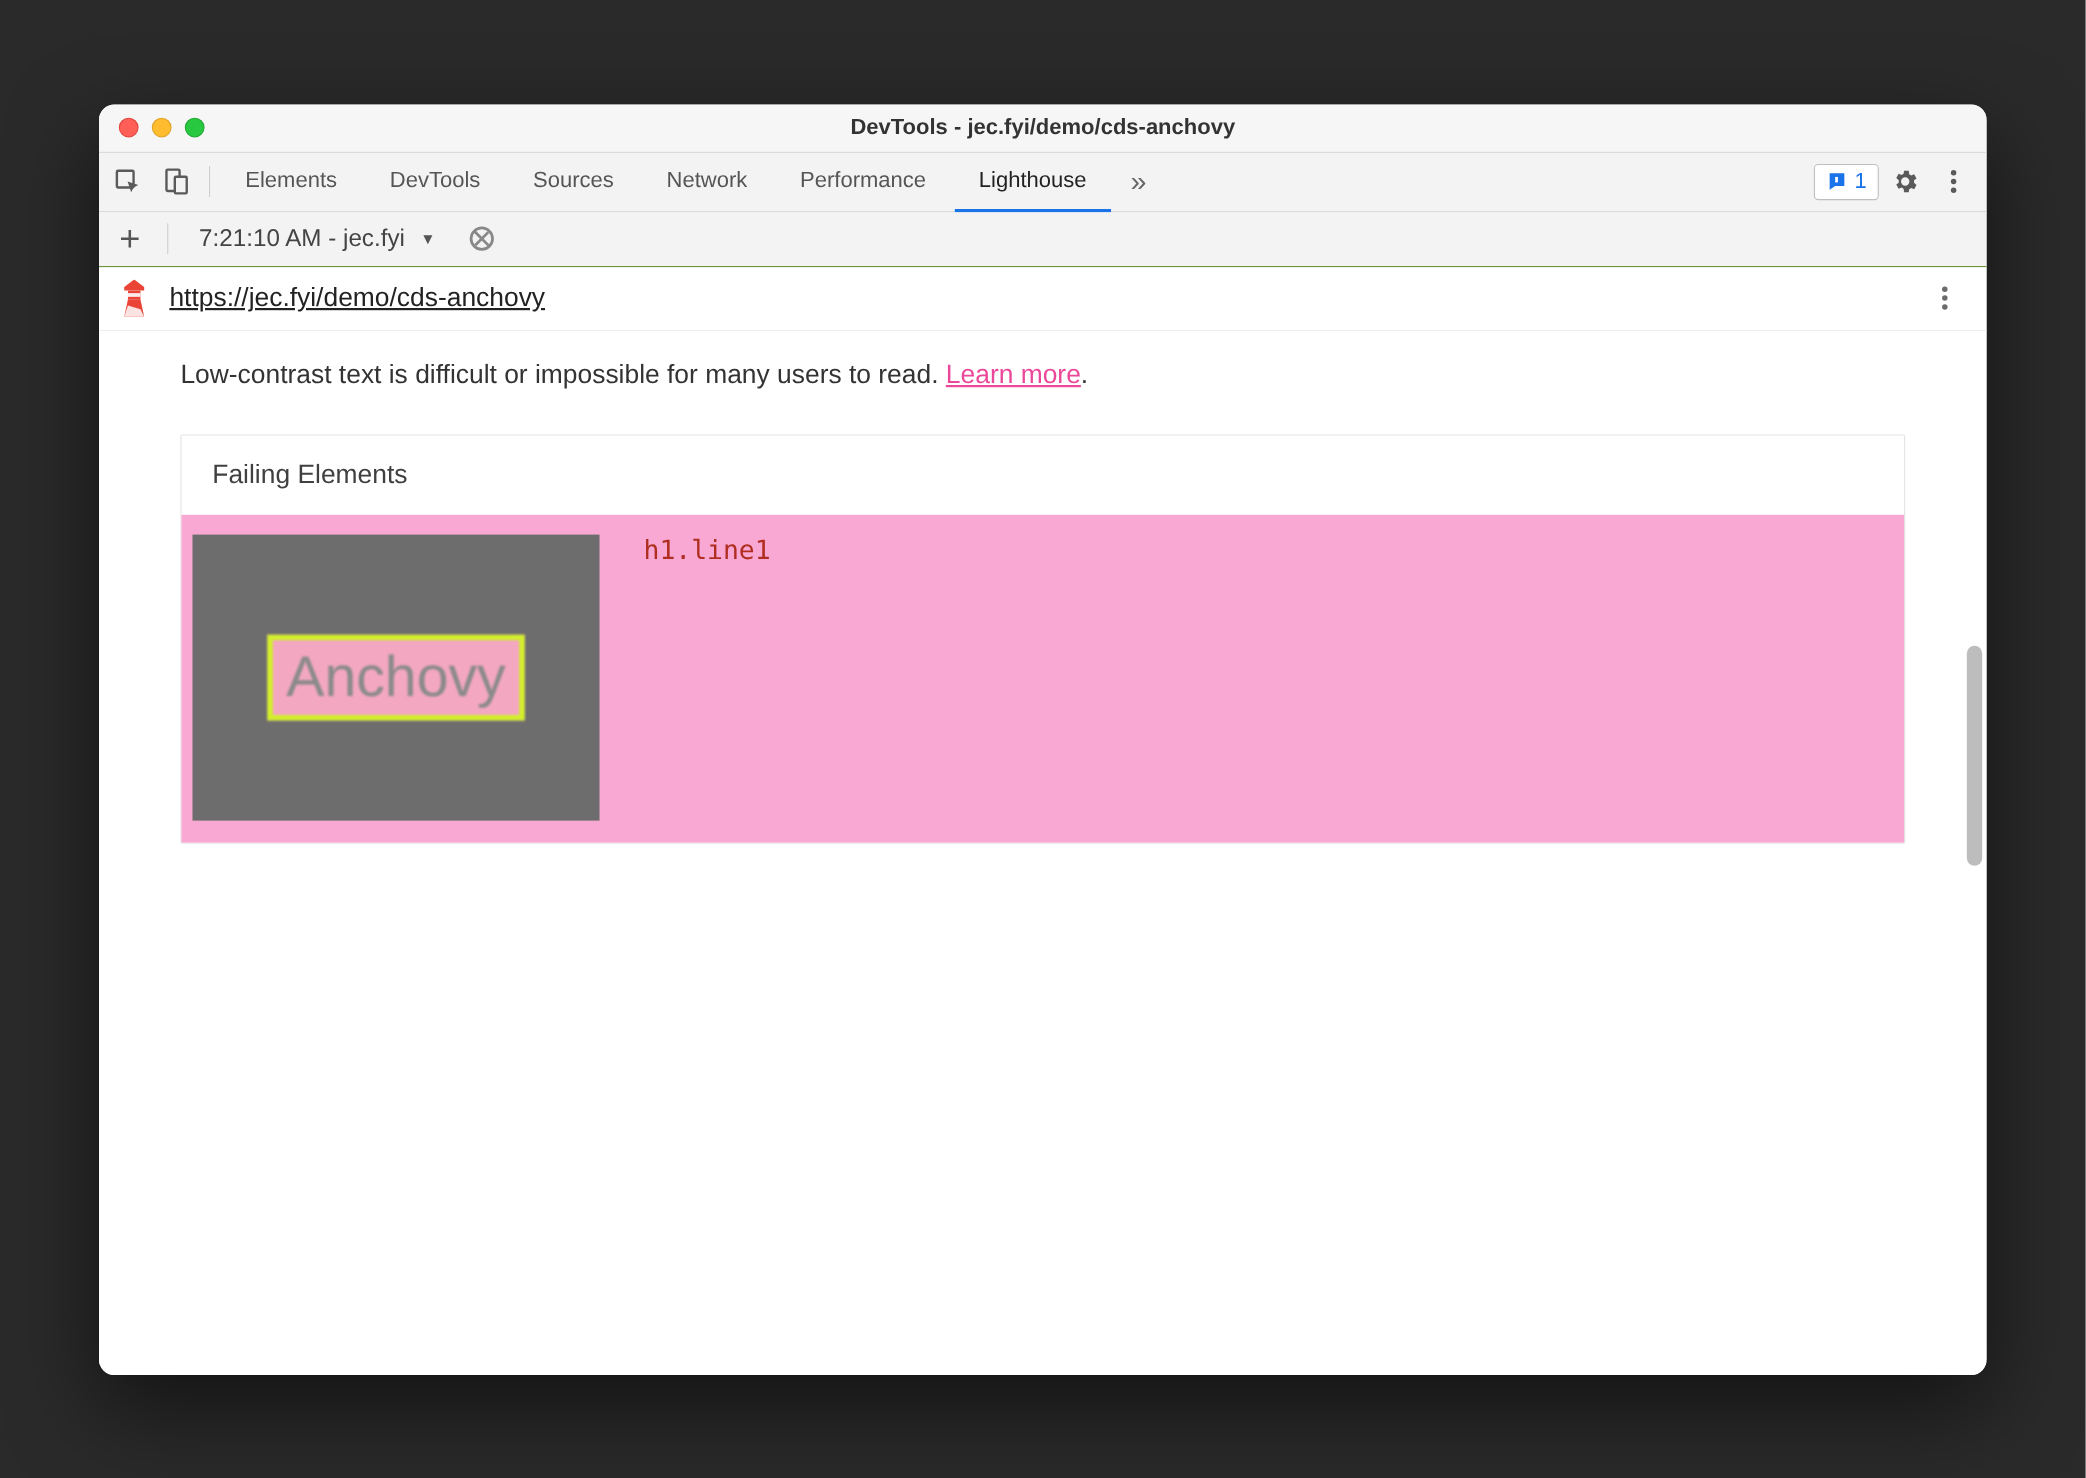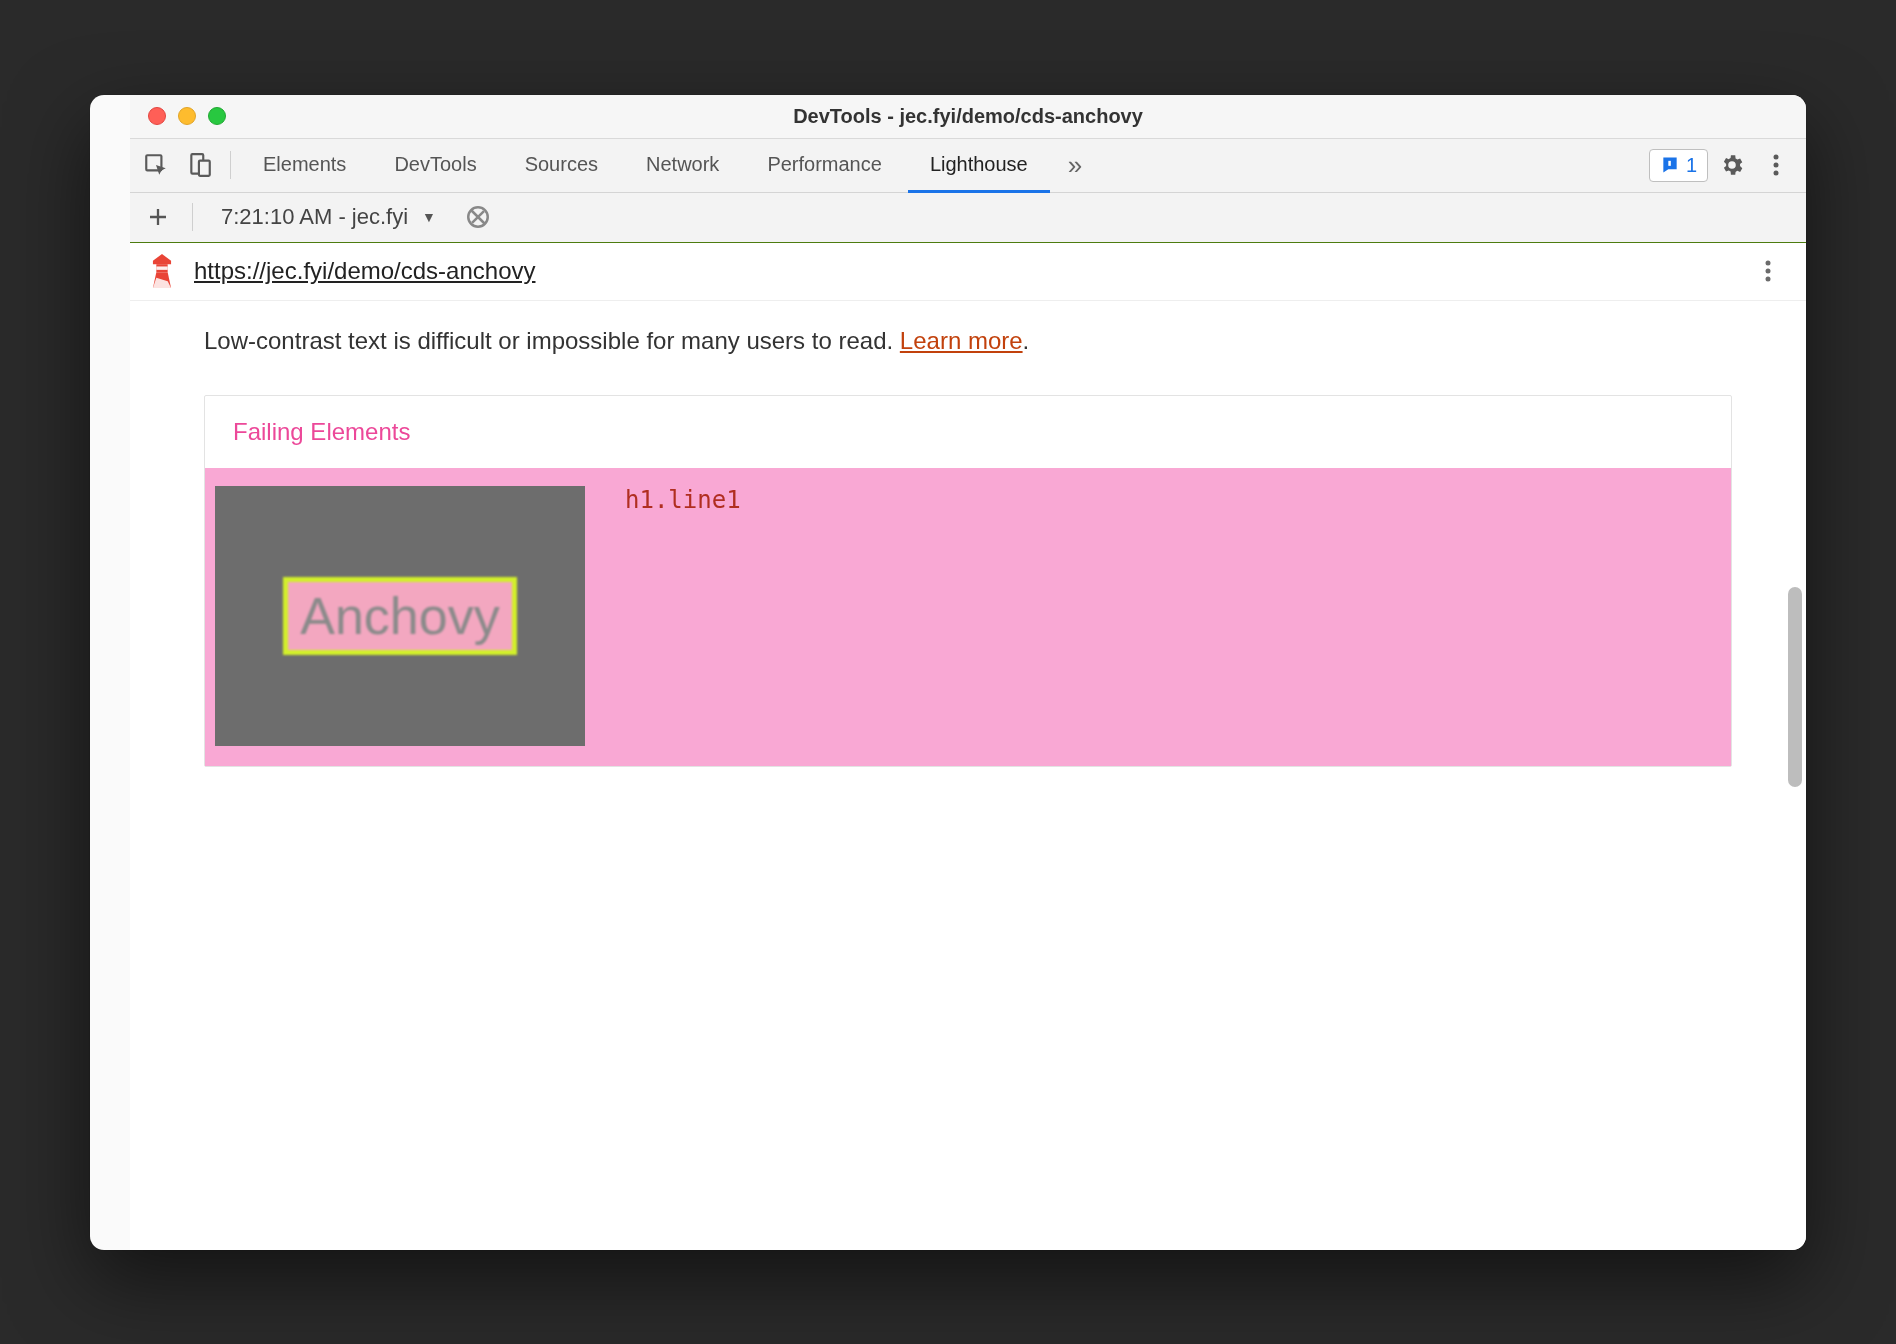--- a/index.html
+++ b/index.html
@@ -15,21 +15,20 @@
   .window {
     width: 1716px;
     height: 1155px;
     background: #fafafa;
     border-radius: 14px;
     box-shadow: 0 30px 80px rgba(0,0,0,0.55), 0 0 0 1px rgba(0,0,0,0.05);
     overflow: hidden;
     display: flex;
     flex-direction: column;
     position: relative;
-    padding-left: 40px;
   }
 
   
   .titlebar {
     height: 44px;
     background: #f6f6f6;
     border-bottom: 1px solid #d9d9d9;
     display: flex;
     align-items: center;
     padding: 0 18px;
@@ -95,27 +94,27 @@
   }
   .lh-logo { width: 28px; height: 34px; }
   .url-text { font-size: 24px; color: #222; flex: 1; text-decoration: underline; }
 
   
   .content {
     flex: 1; overflow: hidden; background: #fff; position: relative;
     padding: 26px 74px 0 74px;
   }
   .desc-line { font-size: 24px; color: #333; margin-bottom: 40px; }
-  .desc-line a { color: #c2410c; text-decoration: underline; }
+  .desc-line a { color: #ec4899; text-decoration: underline; }
 
   .panel {
     border: 1px solid #e3e3e3; background: #fff; border-radius: 2px;
   }
   .panel-header {
-    padding: 22px 28px 22px 28px; font-size: 24px; color: #ec4899;
+    padding: 22px 28px 22px 28px; font-size: 24px; color: #404040;
   }
   .fe-row {
     display: flex; align-items: flex-start; gap: 40px;
     padding: 18px 10px 20px 10px;
     background: #f9a8d4;
   }
   .fe-row + .fe-row { background: #fff; }
 
   .thumb {
     width: 370px; height: 260px; background: #6d6d6d;

